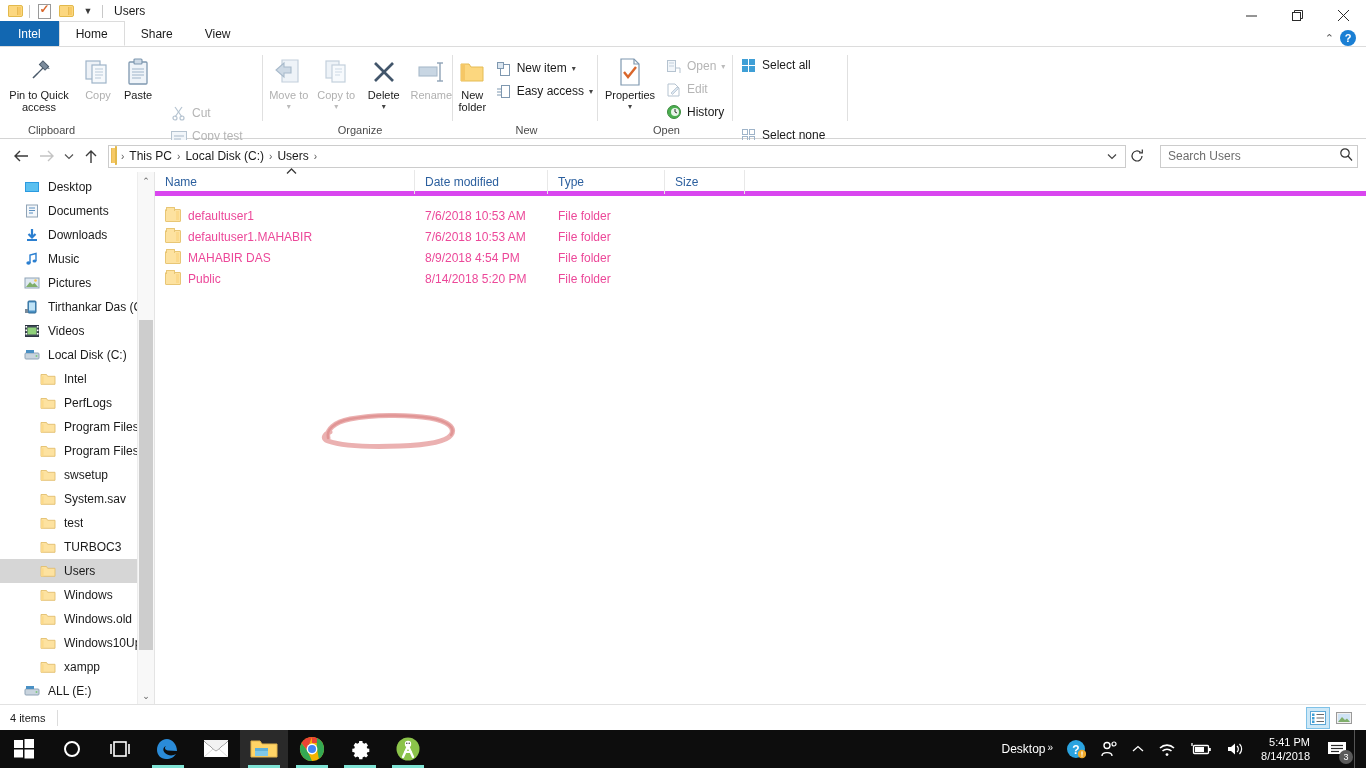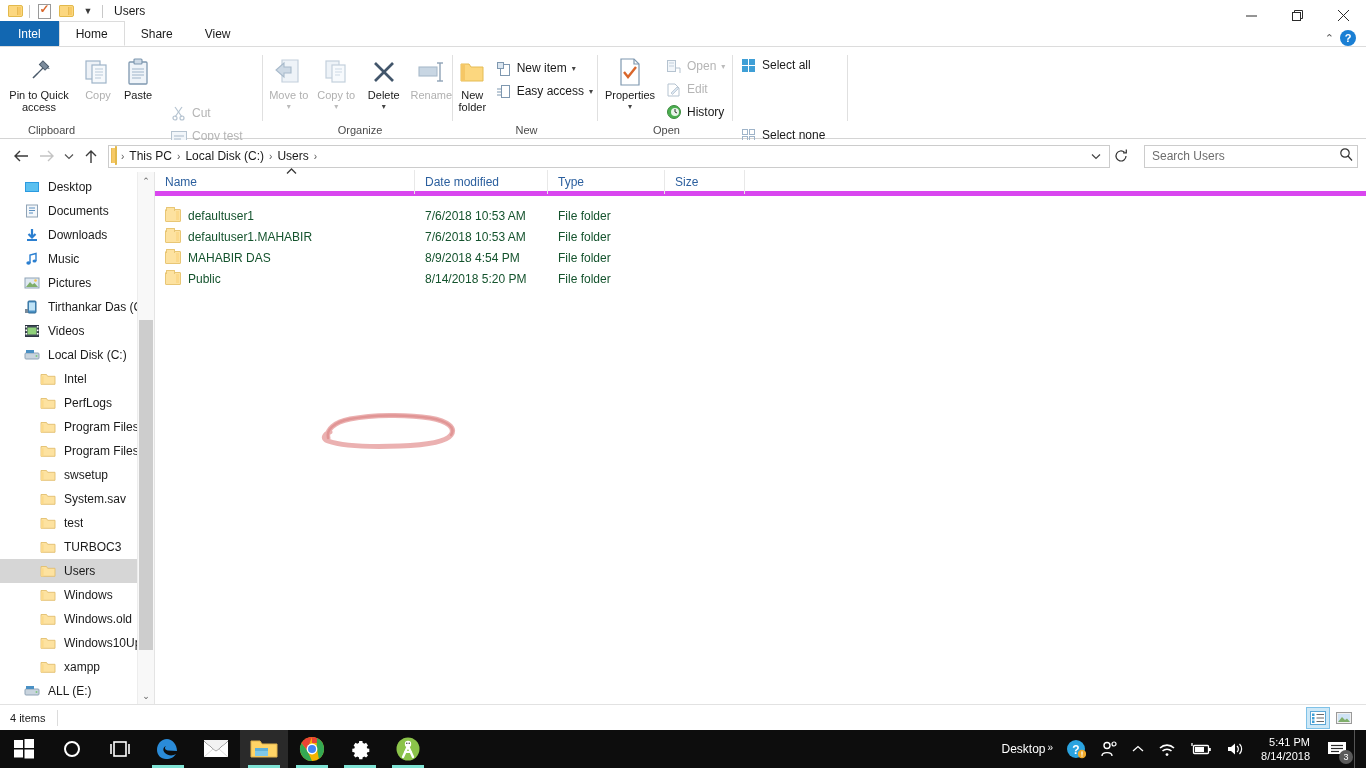--- a/index.html
+++ b/index.html
@@ -115,21 +115,21 @@
   .crumbbox {
     flex: 1; height: 23px; border: 1px solid #cccccc; background: #fff;
     display: flex; align-items: center; padding: 0 4px; margin-left: 4px;
   }
   .crumb-folder { margin: 0 3px 0 2px; }
   .crumb { font-size: 12px; color: #1a1a1a; padding: 0 4px; }
   .crumb-sep { font-size: 10px; color: #555; padding: 0 1px; }
   .crumbdrop { width: 18px; display: flex; align-items: center; justify-content: center; font-size: 9px; color: #444; }
   .refreshbtn { width: 22px; height: 23px; display: flex; align-items: center; justify-content: center; font-size: 13px; color: #333; }
   .searchbox {
-    width: 214px; height: 23px; border: 1px solid #cccccc; background: #fff;
+    width: 198px; height: 23px; border: 1px solid #cccccc; background: #fff;
     display: flex; align-items: center; padding: 0 4px 0 7px; margin-left: 12px;
   }
   .searchbox input {
     flex: 1; border: 0; outline: none; font-size: 12px; color: #1a1a1a;
     font-family: "Liberation Sans", sans-serif; background: transparent;
   }
   .searchbox input::placeholder { color: #6d6d6d; }
 
   
   .main {
@@ -174,21 +174,21 @@
     font-size: 12px; color: #2b5f9e; height: 24px; display: flex; align-items: center;
     padding-left: 10px; border-right: 1px solid #e8e8e8; position: relative;
   }
   .col.c-name { width: 260px; }
   .col.c-date { width: 133px; }
   .col.c-type { width: 117px; }
   .col.c-size { width: 80px; }
   .sortmark {
     position: absolute; left: 131px; top: -6px; font-size: 10px; color: #3a3a3a;
   }
-  .filerow { display: flex; align-items: center; height: 21px; font-size: 12px; color: #14532d; }
+  .filerow { display: flex; align-items: center; height: 21px; font-size: 12px; color: #ec4899; }
   .cell { display: flex; align-items: center; }
   .cell.c-name { width: 260px; padding-left: 10px; gap: 7px; }
   .cell.c-date { width: 133px; padding-left: 10px; }
   .cell.c-type { width: 117px; padding-left: 10px; }
   .cell.c-size { width: 80px; padding-left: 10px; }
   .rows { padding-top: 9px; }
 
   .folder-ic {
     width: 16px; height: 13px; position: relative; flex: 0 0 auto;
     background: #fde2a0; border: 1px solid #e8c675; border-radius: 1px;

